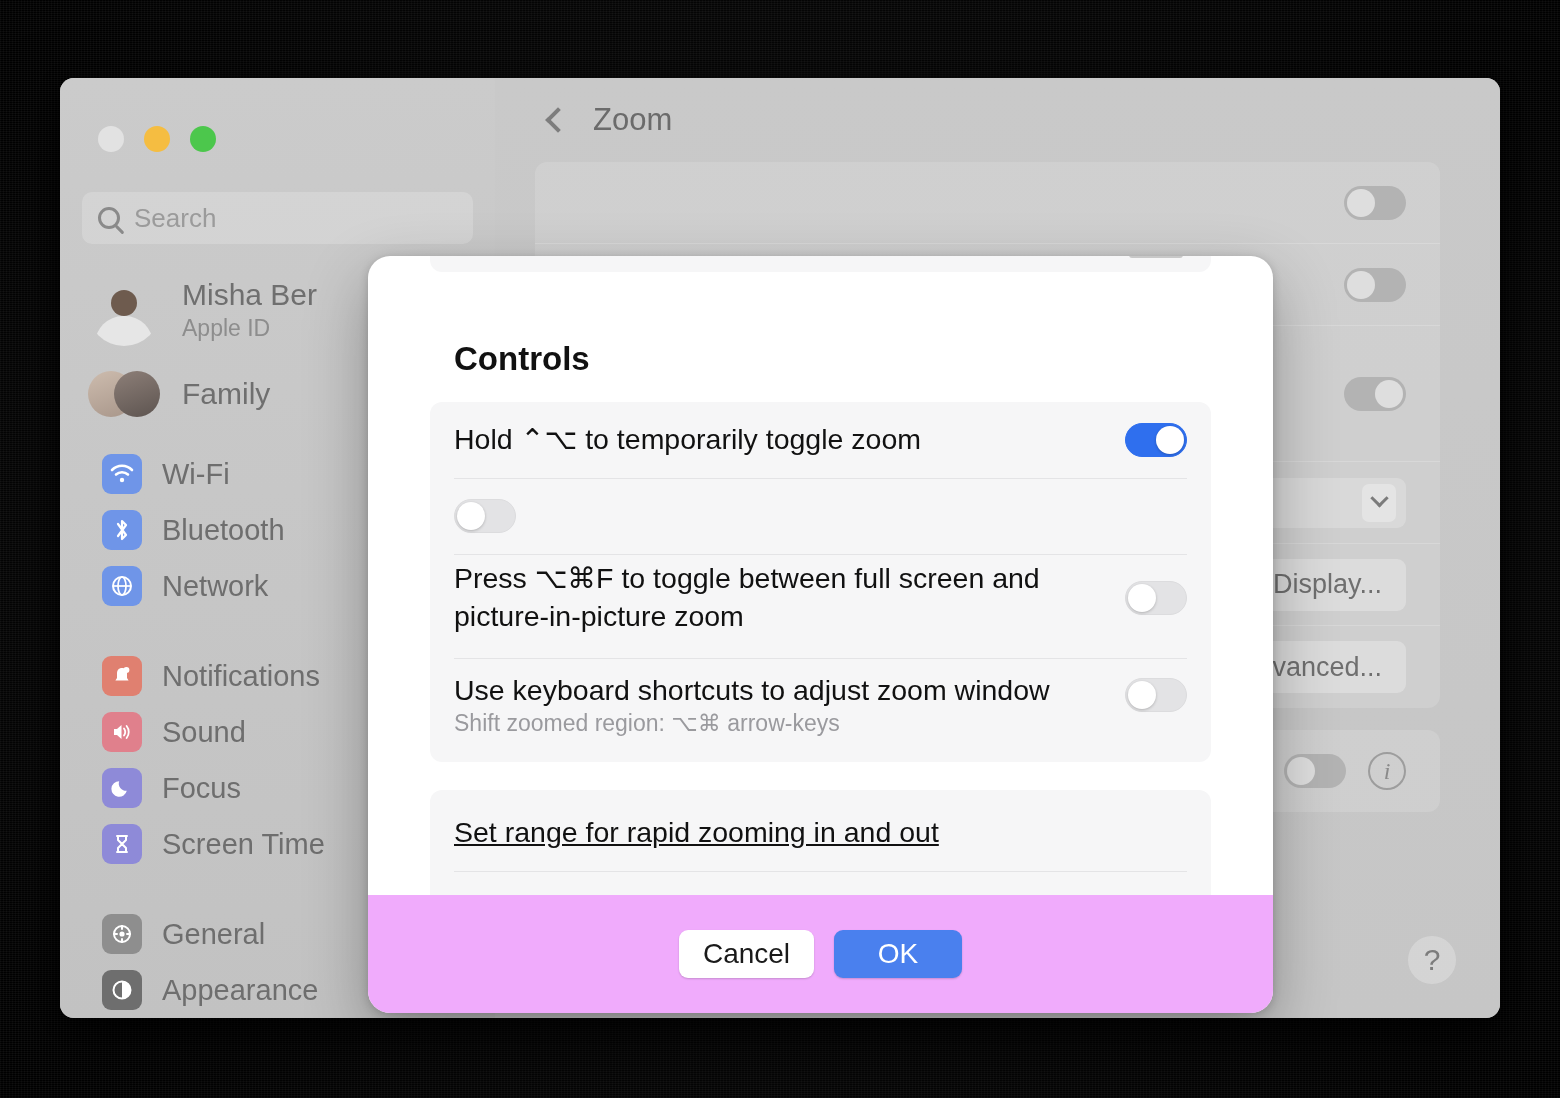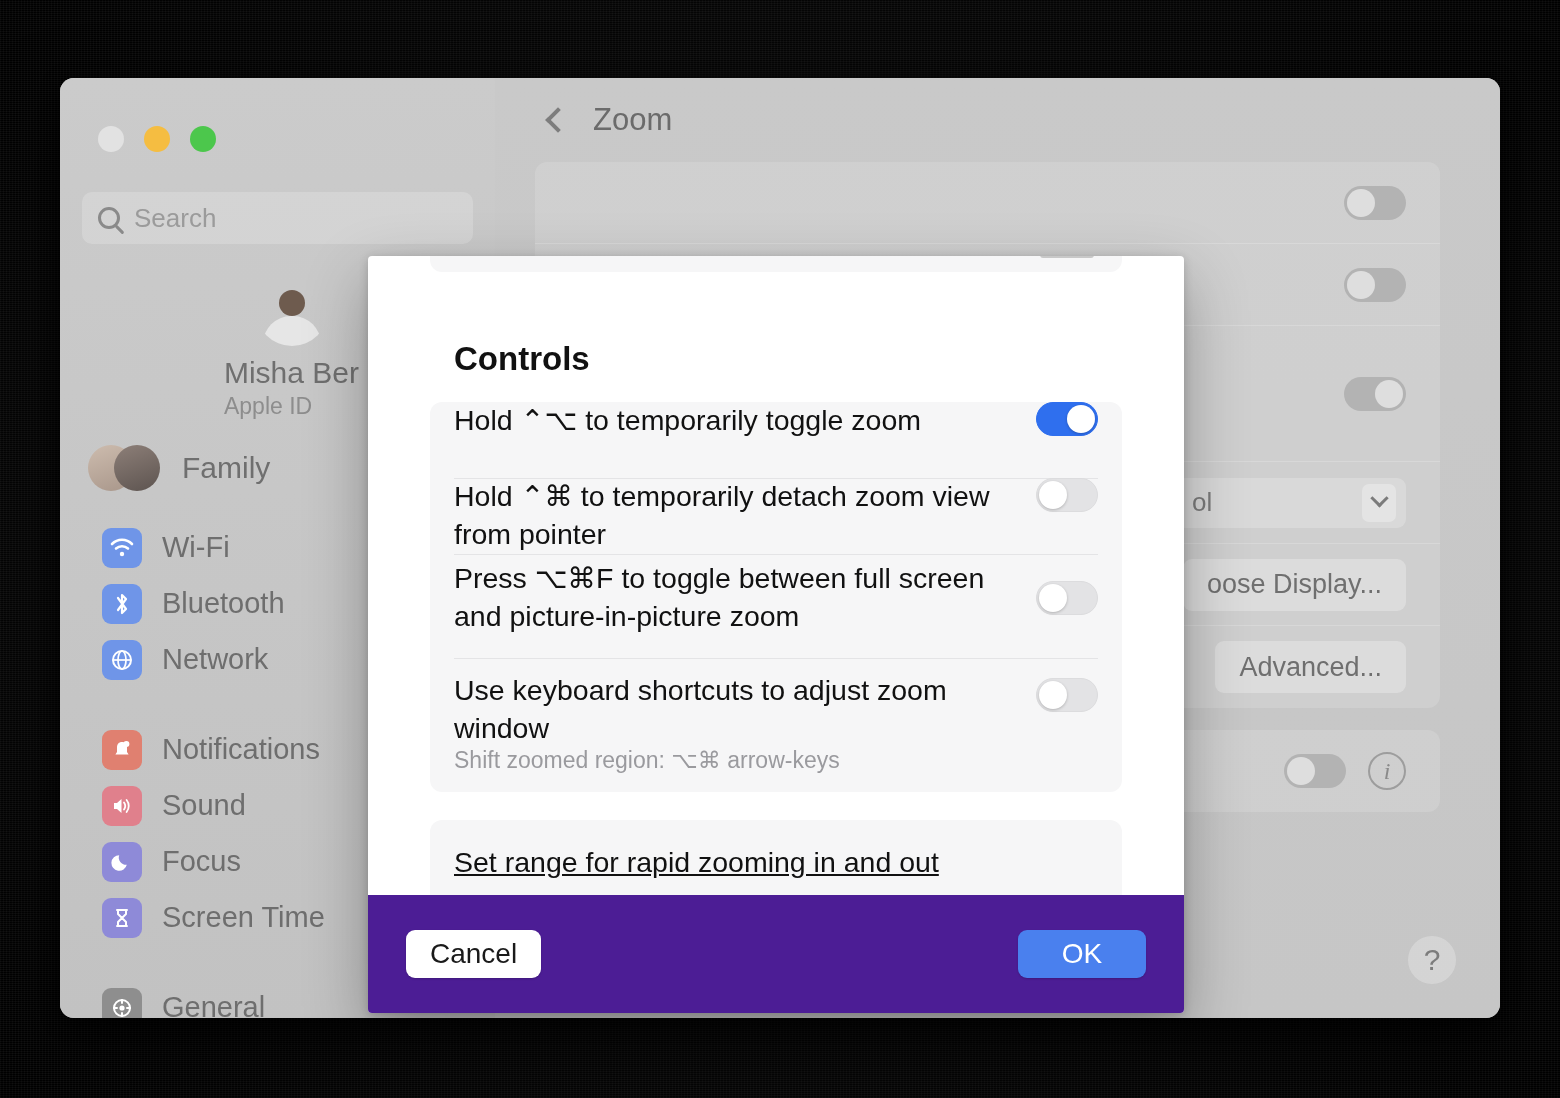--- a/index.html
+++ b/index.html
@@ -80,23 +80,22 @@
     width: 11px; height: 3px;
     background: #8a8a8a;
     border-radius: 2px;
     transform: rotate(45deg);
   }
   .search-text { font-size: 26px; color: #9b9b9b; }
 
   .account-row {
     display: flex;
     align-items: center;
-    gap: 10px;
+    gap: 22px;
     padding: 30px 0 0 28px;
-    flex-direction: column;
   }
   .avatar {
     width: 72px; height: 72px;
     border-radius: 50%;
     background: linear-gradient(160deg, #cbb8a8 0%, #b9a characteristically 0%, #bfa998 50%, #9f8b7c 100%);
     position: relative;
     overflow: hidden;
     flex: 0 0 auto;
   }
   .avatar::before { 
@@ -283,23 +282,23 @@
     left: 60px; top: 78px;
     width: 1440px; height: 940px;
     border-radius: 14px;
     overflow: hidden;
     pointer-events: none;
   }
   #sheet {
     position: absolute;
     left: 308px;
     top: 178px;
-    width: 816px;
+    width: 905px;
     height: 757px;
-    border-radius: 4px;
+    border-radius: 22px;
     background: #ffffff;
     box-shadow: 0 24px 64px rgba(0,0,0,.30), 0 2px 10px rgba(0,0,0,.18);
     overflow: hidden;
     display: flex;
     flex-direction: column;
   }
 
   .sheet-scroll {
     flex: 1;
     overflow: hidden;
@@ -333,20 +332,21 @@
 
   .card {
     background: #f6f6f7;
     border-radius: 12px;
     overflow: hidden;
   }
   .card + .card { margin-top: 28px; }
 
   .row {
     display: flex;
+    align-items: center;
     padding: 0 24px;
     min-height: 76px;
     position: relative;
   }
   .row + .row::before {
     content: "";
     position: absolute;
     left: 24px; right: 24px; top: 0;
     height: 1px;
     background: #e4e4e6;
@@ -405,24 +405,24 @@
     background: #e4e4e6;
   }
   .zr-half { flex: 1; display: flex; align-items: baseline; }
   .zr-label { font-size: 28.5px; color: #111; }
   .zr-value { font-size: 28.5px; color: #8e8e93; margin-left: auto; padding-right: 34px; }
   .zr-half:last-child .zr-value { padding-right: 0; }
 
   
   .sheet-footer {
     height: 118px;
-    background: #4c1d95;
-    display: flex;
-    align-items: center;
-    justify-content: space-between;
+    background: #f0abfc;
+    display: flex;
+    align-items: center;
+    justify-content: center;
     gap: 20px;
     padding: 0 38px;
     flex: 0 0 118px;
   }
   .btn {
     min-width: 128px;
     height: 48px;
     border-radius: 9px;
     display: flex; align-items: center; justify-content: center;
     font-size: 28px;
@@ -625,23 +625,20 @@
       <div class="card">
 
         <div class="row">
           <div class="row-text">
             <div class="row-title">Hold ⌃⌥ to temporarily toggle zoom</div>
           </div>
           <span class="switch on"></span>
         </div>
 
         <div class="row">
-          <div class="row-text">
-            <div class="row-title">Hold ⌃⌘ to temporarily detach zoom view from pointer</div>
-          </div>
           <span class="switch"></span>
         </div>
 
         <div class="row two-line">
           <div class="row-text">
             <div class="row-title">Press ⌥⌘F to toggle between full screen and picture-in-picture zoom</div>
           </div>
           <span class="switch"></span>
         </div>
 

